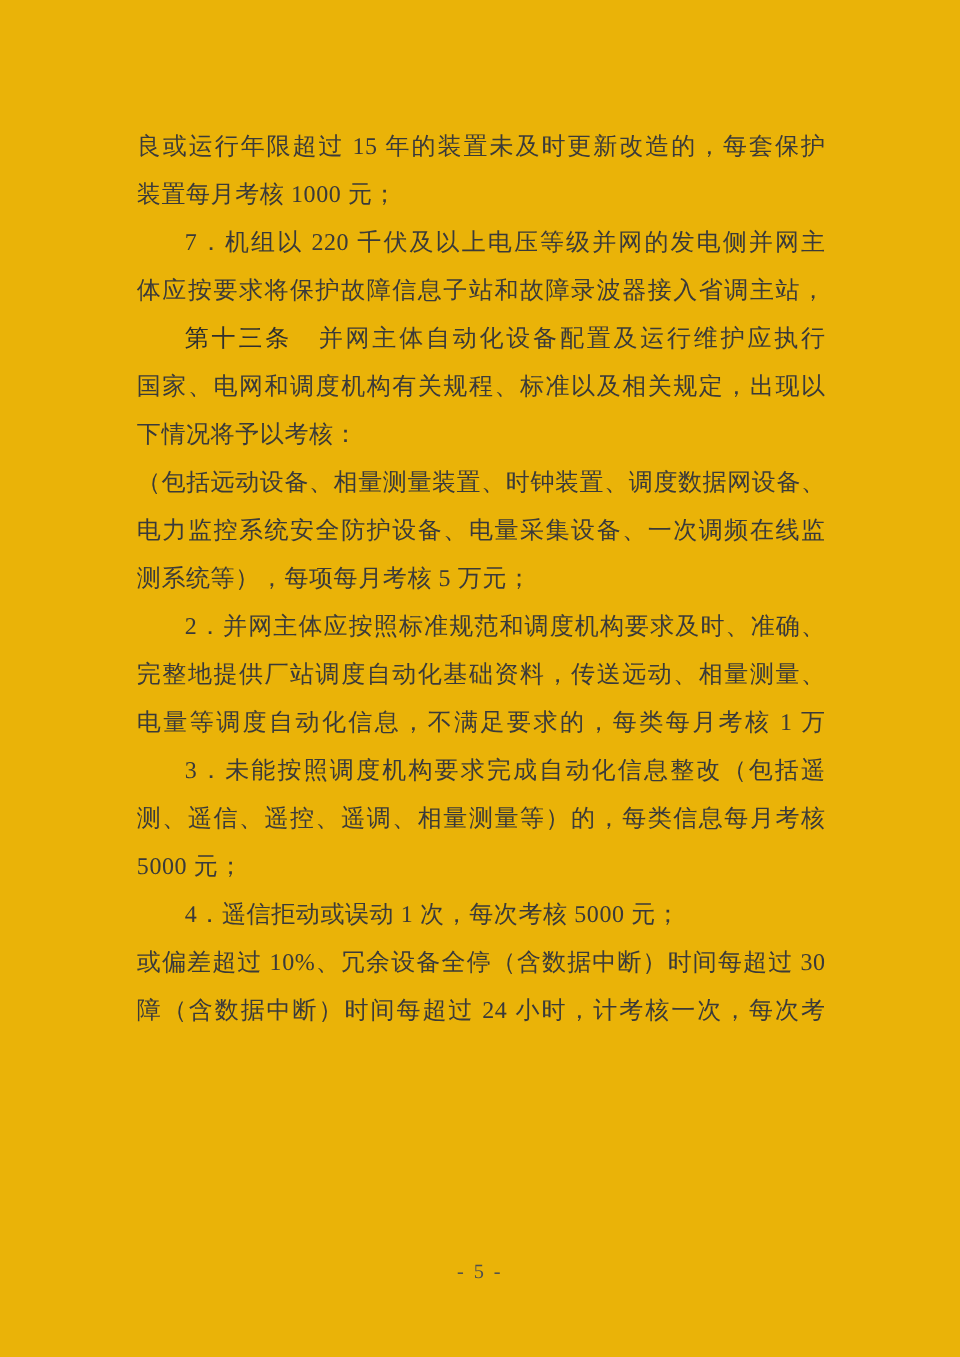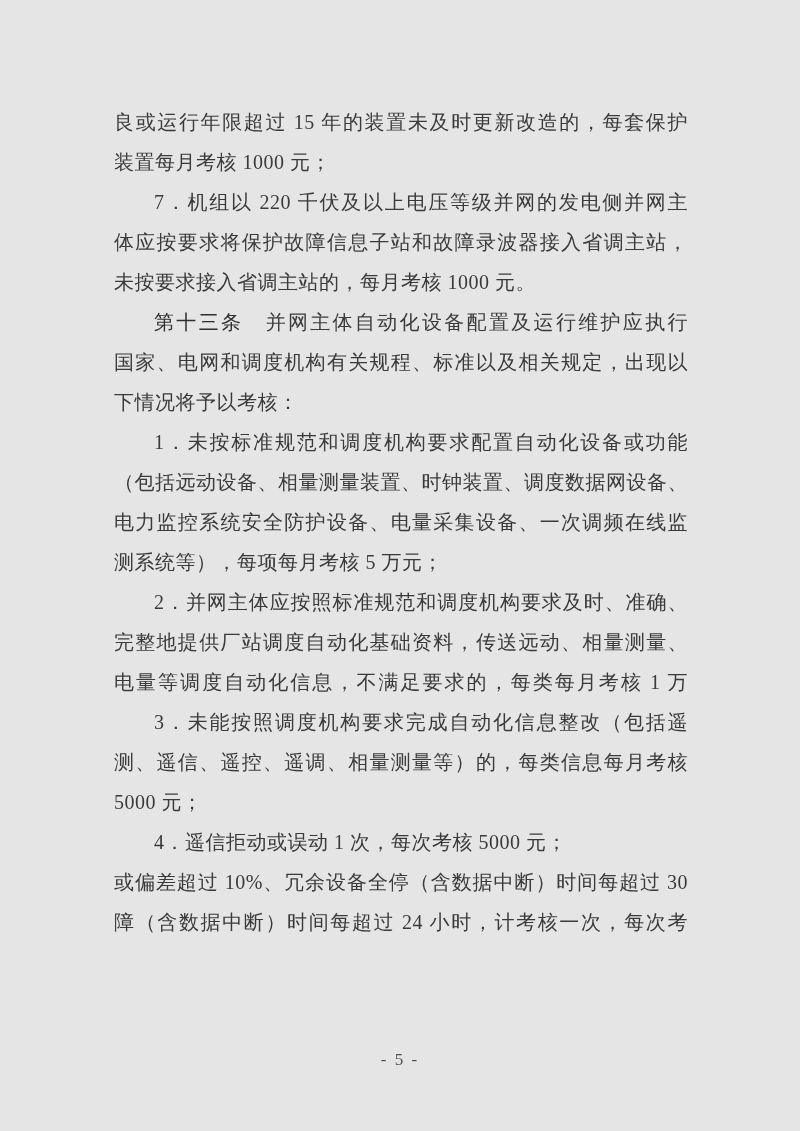--- a/index.html
+++ b/index.html
@@ -4,21 +4,21 @@
 <style>
   html, body {
     margin: 0;
     padding: 0;
     background: #ffffff;
   }
   .page {
     position: relative;
     width: 800px;
     height: 1131px;
-    background: #e5e5e5;
+    background: #eab308;
     font-family: "Liberation Serif", "DejaVu Serif", serif;
     overflow: hidden;
   }
   .textblock {
     position: absolute;
     left: 114px;
     top: 102px;
     width: 574px;
   }
   .line {
@@ -61,25 +61,23 @@
 </style>
 </head>
 <body>
 
 <div class="page">
   <div class="textblock">
     <div class="line j">良或运行年限超过 15 年的装置未及时更新改造的，每套保护</div>
     <div class="line l">装置每月考核 1000 元；</div>
     <div class="line j indent">7．机组以 220 千伏及以上电压等级并网的发电侧并网主</div>
     <div class="line j">体应按要求将保护故障信息子站和故障录波器接入省调主站，</div>
-    <div class="line l">未按要求接入省调主站的，每月考核 1000 元。</div>
     <div class="line j indent"><span class="bold">第十三条</span><span>　并网主体自动化设备配置及运行维护应执行</span></div>
     <div class="line j">国家、电网和调度机构有关规程、标准以及相关规定，出现以</div>
     <div class="line l">下情况将予以考核：</div>
-    <div class="line j indent">1．未按标准规范和调度机构要求配置自动化设备或功能</div>
     <div class="line j">（包括远动设备、相量测量装置、时钟装置、调度数据网设备、</div>
     <div class="line j">电力监控系统安全防护设备、电量采集设备、一次调频在线监</div>
     <div class="line l">测系统等），每项每月考核 5 万元；</div>
     <div class="line j indent">2．并网主体应按照标准规范和调度机构要求及时、准确、</div>
     <div class="line j">完整地提供厂站调度自动化基础资料，传送远动、相量测量、</div>
     <div class="line j">电量等调度自动化信息，不满足要求的，每类每月考核 1 万元；</div>
     <div class="line j indent">3．未能按照调度机构要求完成自动化信息整改（包括遥</div>
     <div class="line j">测、遥信、遥控、遥调、相量测量等）的，每类信息每月考核</div>
     <div class="line l">5000 元；</div>
     <div class="line l indent">4．遥信拒动或误动 1 次，每次考核 5000 元；</div>

